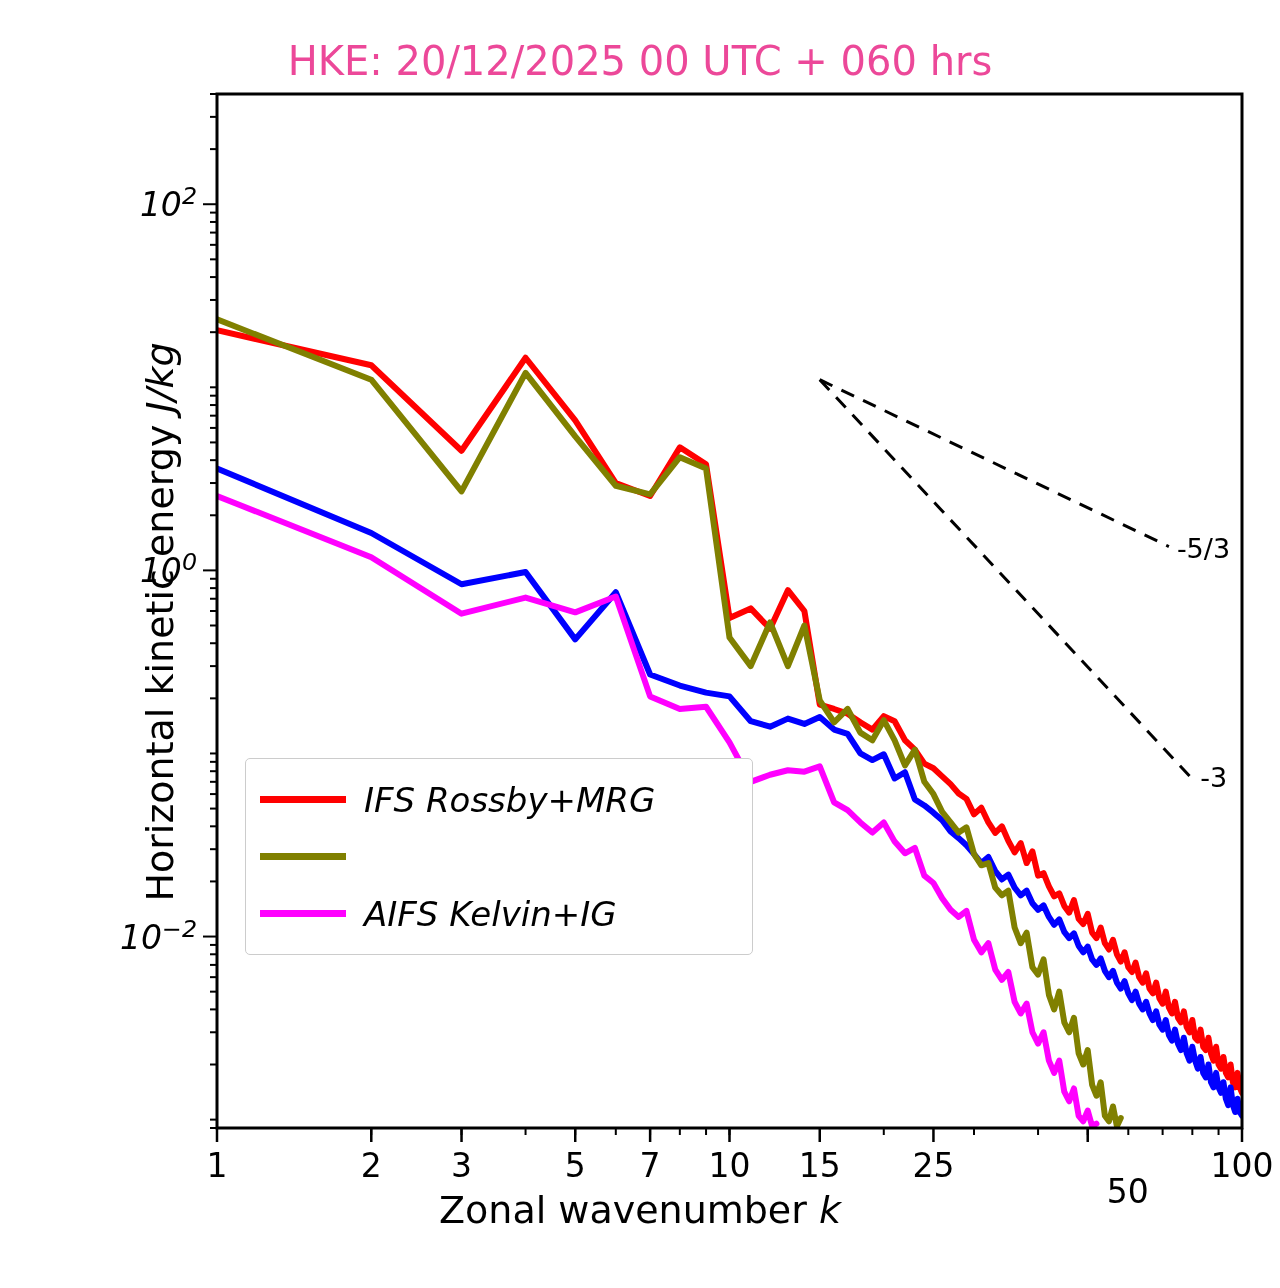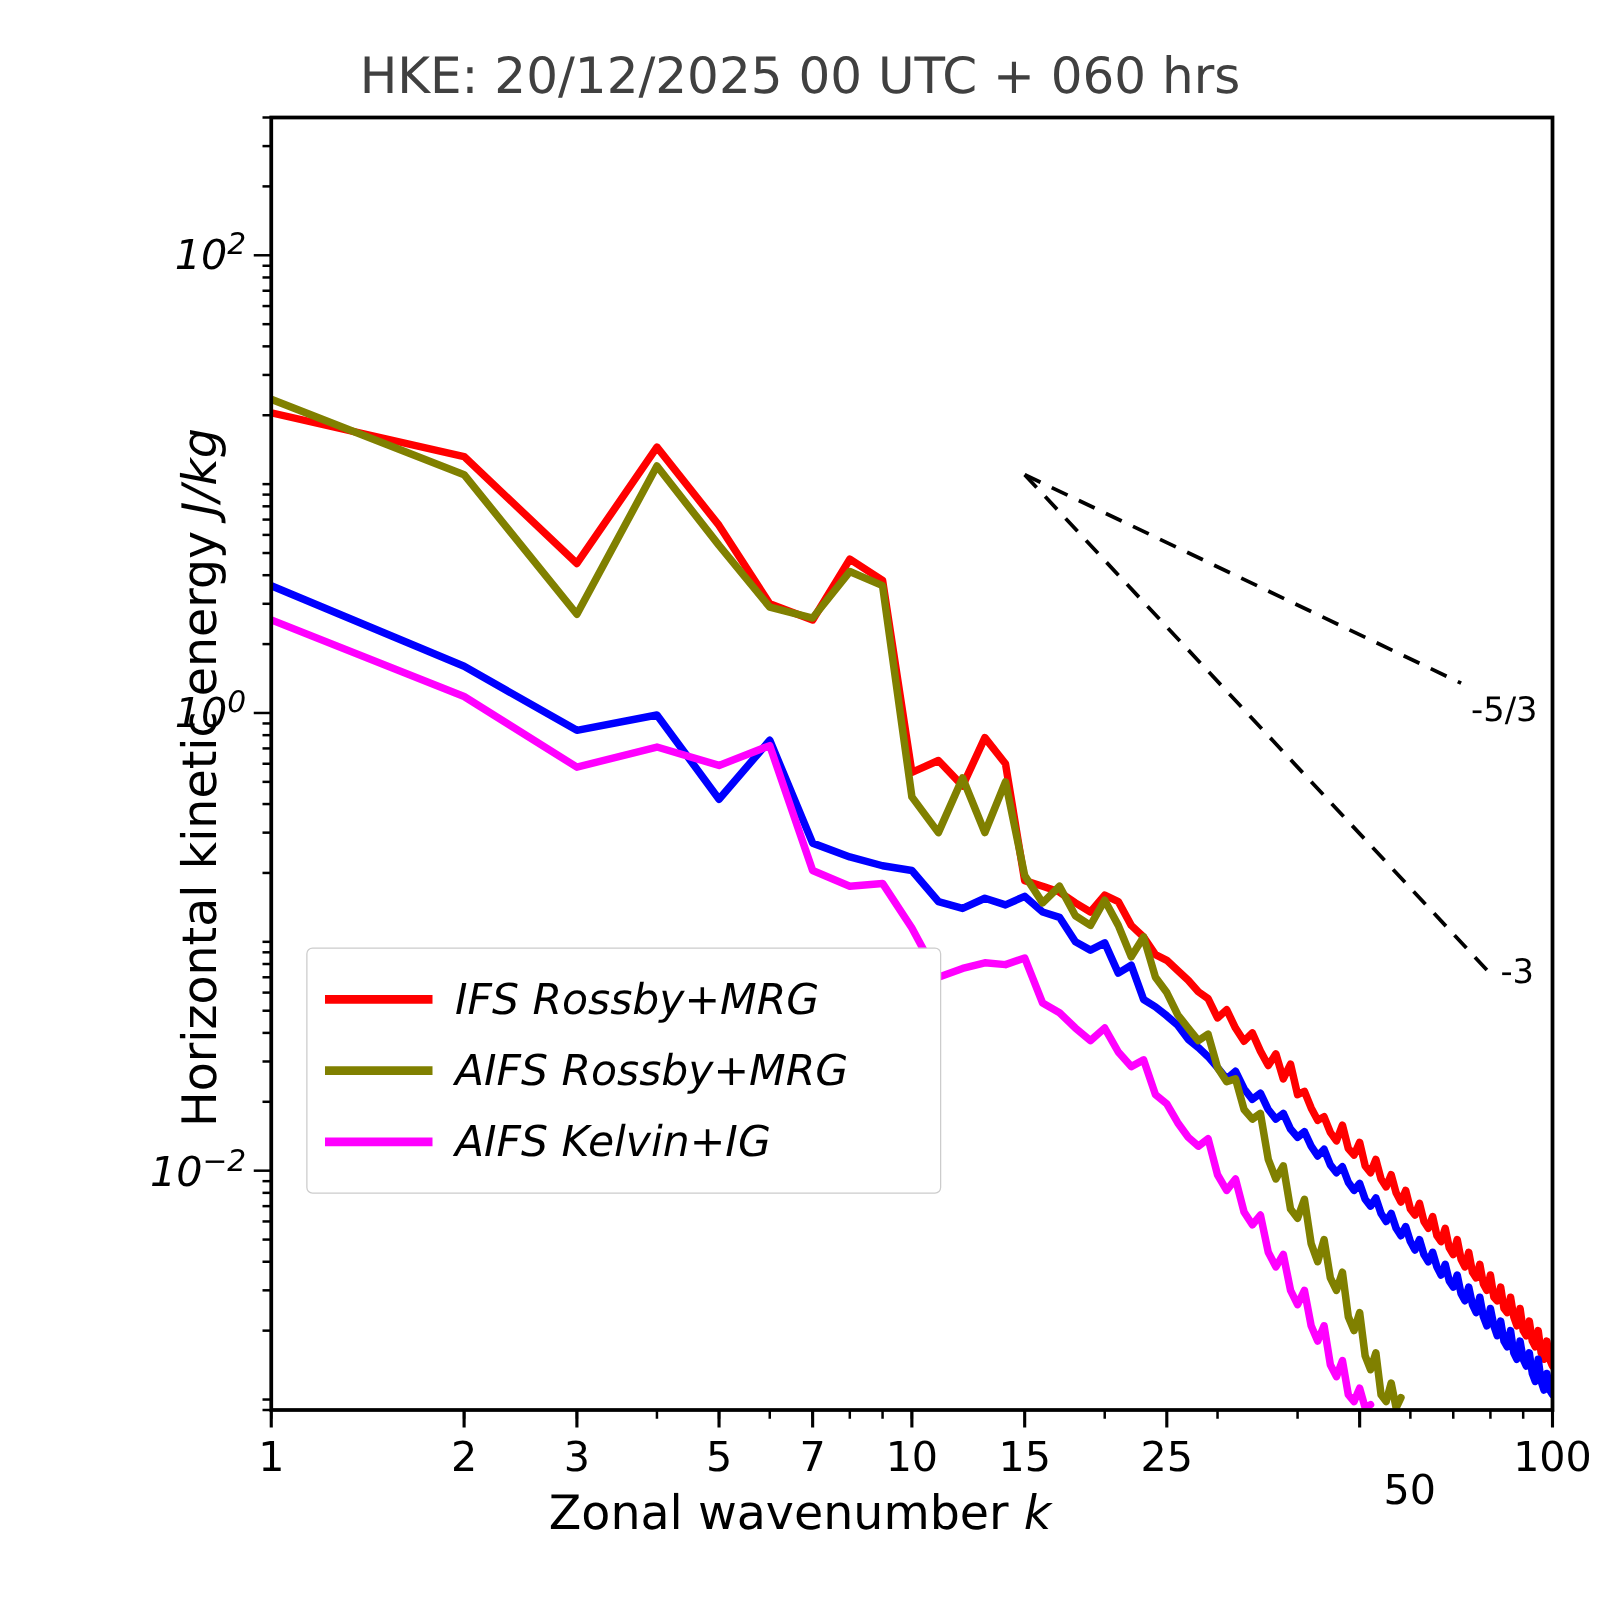--- a/index.html
+++ b/index.html
@@ -27,21 +27,21 @@
     height: 1288px;
     display: block;
   }
   .fig-title {
     position: absolute;
     left: 0;
     top: 38px;
     width: 1280px;
     text-align: center;
     font-size: 40px;
-    color: #404040;
+    color: #ec4899;
     letter-spacing: 0px;
     white-space: nowrap;
   }
   .axis-label-x {
     position: absolute;
     left: 0;
     top: 1188px;
     width: 1280px;
     text-align: center;
     font-size: 38px;
@@ -238,32 +238,31 @@
       <div class="tick-label tick-label-x" style="left: 933.444px; top: 1146px;">25</div>
       <div class="tick-label tick-label-x" style="left: 1087.72px; top: 1172px; margin-left: 40px;">50</div>
       <div class="tick-label tick-label-x" style="left: 1242px; top: 1146px;">100</div>
     </div>
   <div id="ytick-labels">
       <div class="tick-label tick-label-y" style="top: 204.225px; right: 1083px; position: absolute;"><span>10</span><span class="sup">2</span></div>
       <div class="tick-label tick-label-y" style="top: 570.384px; right: 1083px; position: absolute;"><span>10</span><span class="sup">0</span></div>
       <div class="tick-label tick-label-y" style="top: 936.543px; right: 1083px; position: absolute;"><span>10</span><span class="sup">−2</span></div>
     </div>
   <div id="slope-labels">
-      <div class="slope-label" style="left: 1176.88px; top: 553px;">-5/3</div>
+      <div class="slope-label" style="left: 1176.88px; top: 533px;">-5/3</div>
       <div class="slope-label" style="left: 1200.33px; top: 762.033px;">-3</div>
     </div>
 
   <div id="legend-box">
       <div class="legend-row">
         <span class="legend-swatch" style="background: rgb(255, 0, 0);"></span>
         <span class="legend-text">IFS Rossby+MRG</span>
       </div>
       <div class="legend-row">
         <span class="legend-swatch" style="background: rgb(128, 128, 0);"></span>
-        <span class="legend-text">AIFS Rossby+MRG</span>
       </div>
       <div class="legend-row">
         <span class="legend-swatch" style="background: rgb(255, 0, 255);"></span>
         <span class="legend-text">AIFS Kelvin+IG</span>
       </div>
     </div>
 
 
 </div>
 

